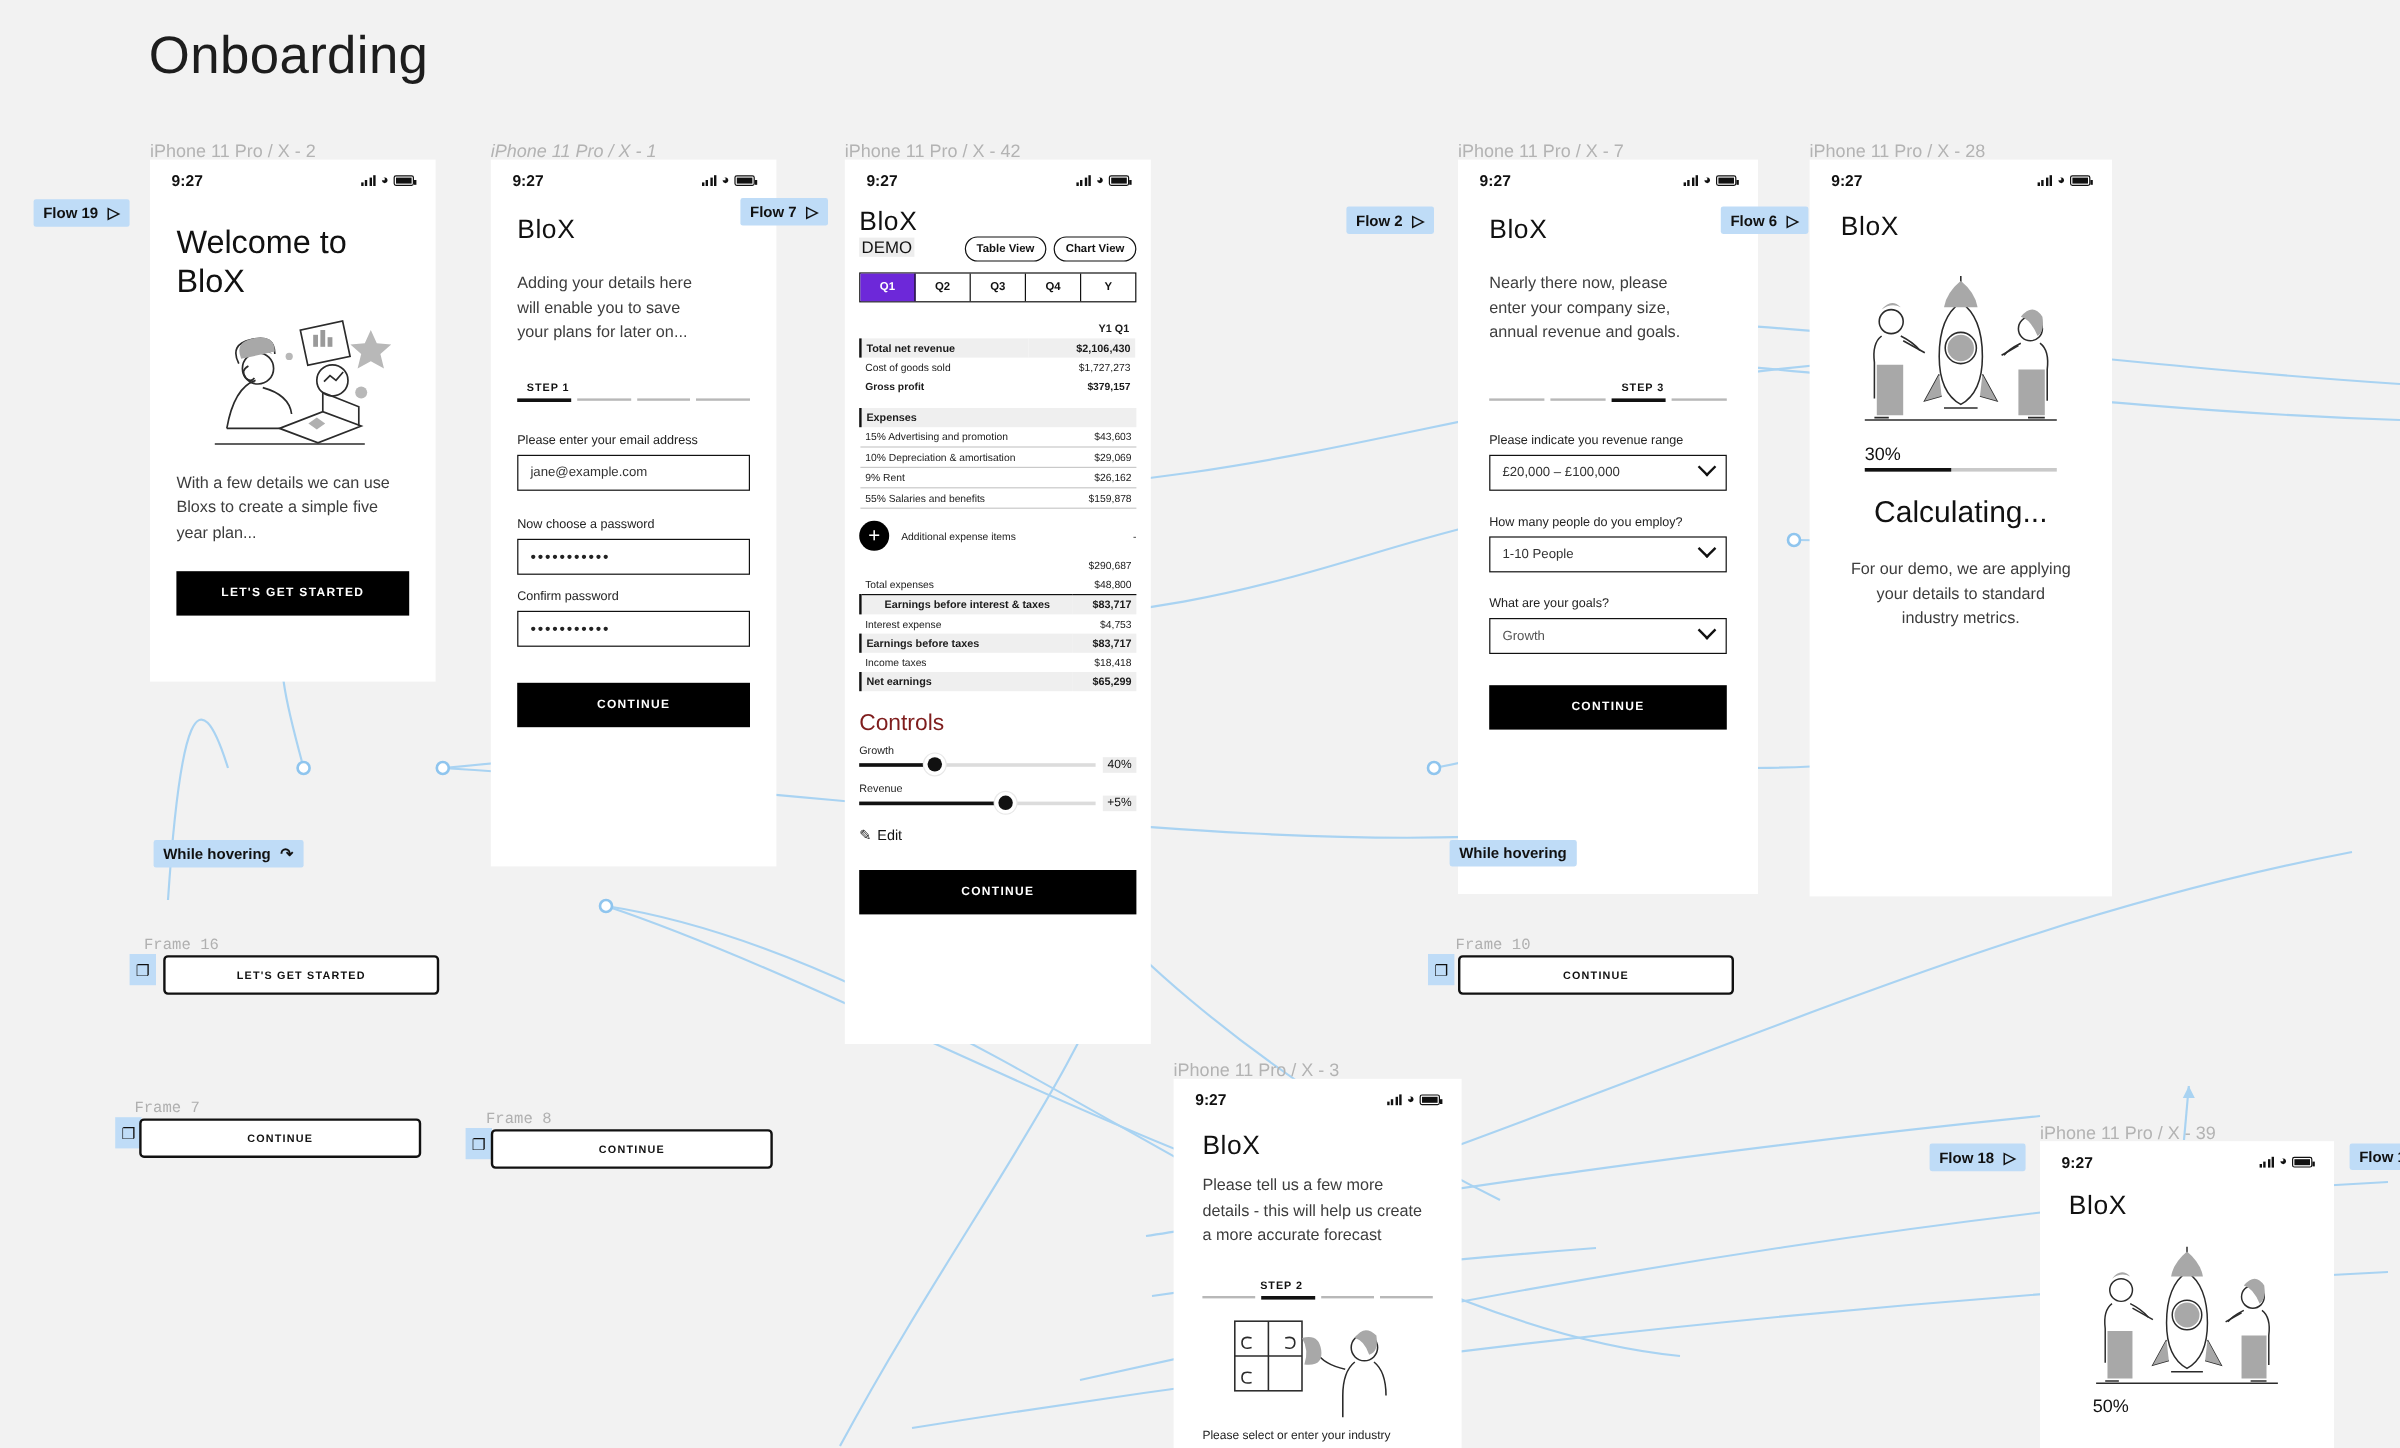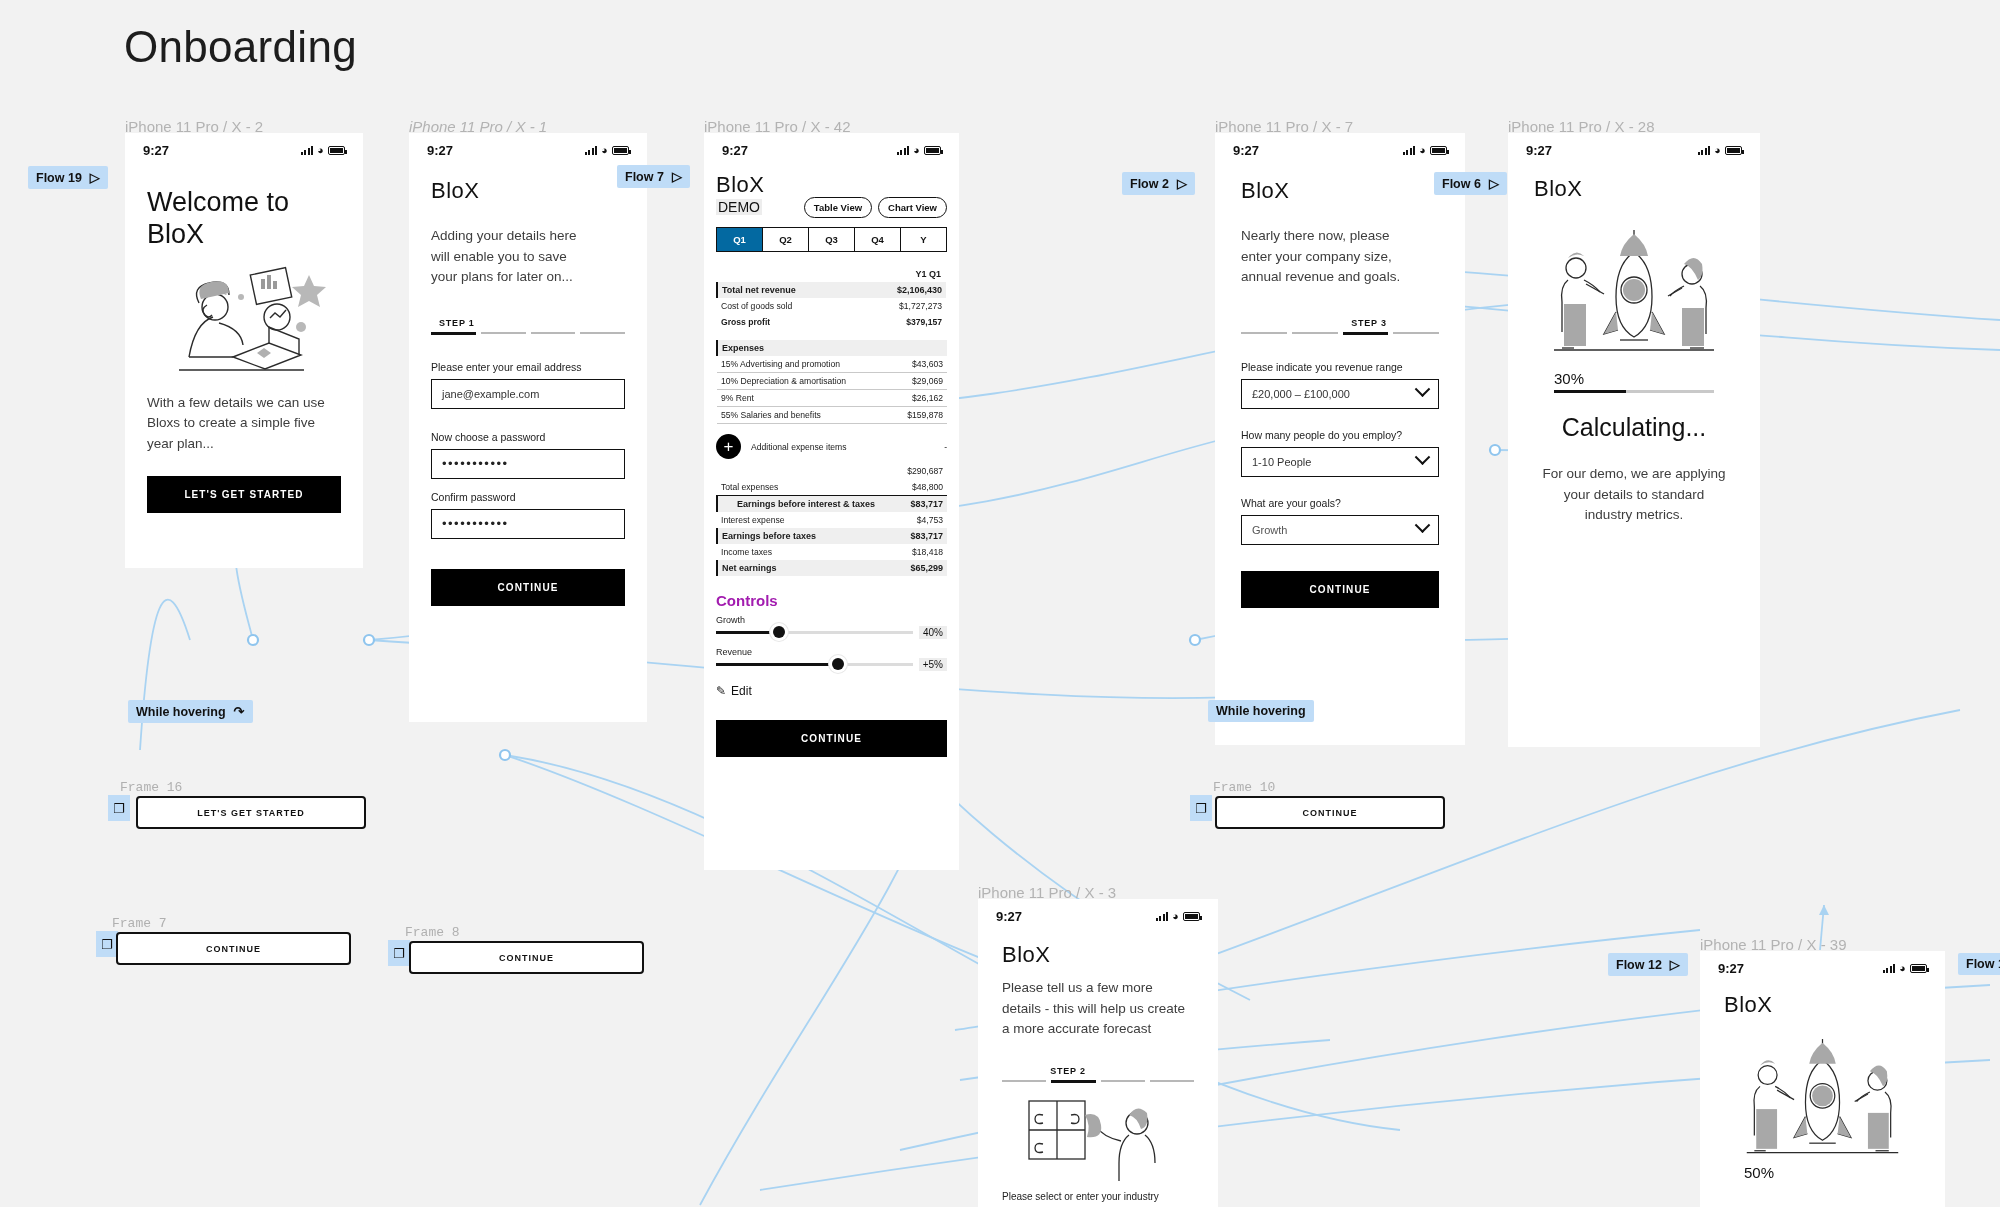--- a/index.html
+++ b/index.html
@@ -70,35 +70,35 @@
   
   .pill {
     border: 1.4px solid #111; border-radius: 11px; font-size: 9.5px; font-weight: bold;
     padding: 4px 9px; background: #fff; color: #111; white-space: nowrap;
   }
   .demo-badge { background:#ededed; font-size:14px; color:#111; padding:0 2px; display:inline-block;}
   .qtabs { display: flex; border: 1.3px solid #111; }
   .qtabs div { flex: 1; text-align: center; font-size: 9.5px; font-weight: bold; padding: 6px 0;
                border-right: 1.3px solid #111; color: #111; }
   .qtabs div:last-child { border-right: none; }
-  .qtabs div.active { background: #0369a1; color: #fff; }
+  .qtabs div.active { background: #6d28d9; color: #fff; }
 
   table.fin { width: 100%; border-collapse: collapse; }
   table.fin td { font-size: 8.6px; color: #1a1a1a; padding: 3px 4px; }
   table.fin td.amt { text-align: right; white-space: nowrap; }
   tr.hl td { background: #efefef; font-weight: bold; font-size: 9px; }
   tr.hl td:first-child { border-left: 2.5px solid #111; }
   tr.bold td { font-weight: bold; }
   tr.ruled td { border-bottom: .9px solid #c9c9c9; }
   tr.year td { font-weight: bold; font-size: 9px; text-align: right; }
   tr.topline td { border-top: 1.4px solid #111; text-align: center; }
 
   .plus-btn { width: 25px; height: 25px; border-radius: 50%; background: #000; color: #fff;
               display:flex; align-items:center; justify-content:center; font-size: 17px; line-height:1; }
-  .ctl-title { font-size: 15px; color: #a21caf; font-weight: 700; }
+  .ctl-title { font-size: 19px; color: #7f1d1d; font-weight: 400; }
   .slider-row { display: flex; align-items: center; gap: 6px; }
   .slider { position: relative; flex: 1; height: 14px; }
   .slider .track { position: absolute; top: 6px; left: 0; right: 0; height: 2.5px; background: #dcdcdc; }
   .slider .fill { position: absolute; top: 6px; left: 0; height: 2.5px; background: #111; }
   .slider .knob { position: absolute; top: 1px; width: 12px; height: 12px; border-radius: 50%;
                   background: #111; box-shadow: 0 0 0 3px #fff, 0 0 0 4px #e8e8e8; }
   .slider-val { font-size: 10px; color: #111; background: #ededed; padding: 1px 4px; min-width: 28px; }
 
   
   .chip {
@@ -683,21 +683,21 @@
       <g fill="none" stroke="#2b2b2b" stroke-width="1.3">
         <path d="M52 72 l18 10"></path>
           <path d="M148 76 l-14 8"></path>
       </g>
     </svg>
     <div style="padding:0 44px;">
       <div class="progress-num">50%</div>
     </div>
   </div>
   <div class="chip" style="left:1608px; top:953px;">
-    <span>Flow 12</span>
+    <span>Flow 18</span>
     <span class="glyph">▷</span>
   </div>
   <div class="chip" style="left:1958px; top:953px;">
     <span>Flow 1</span>
   </div>
 
   <div class="frame-tag" style="left:120px; top:780px;">Frame 16</div>
   <div class="hotspot-icon" style="left:108px; top:795px;">❐</div>
   <div class="frame-btn" style="left:136px; top:796px; width:230px; height:33px;">
     <span>LET'S GET STARTED</span>

